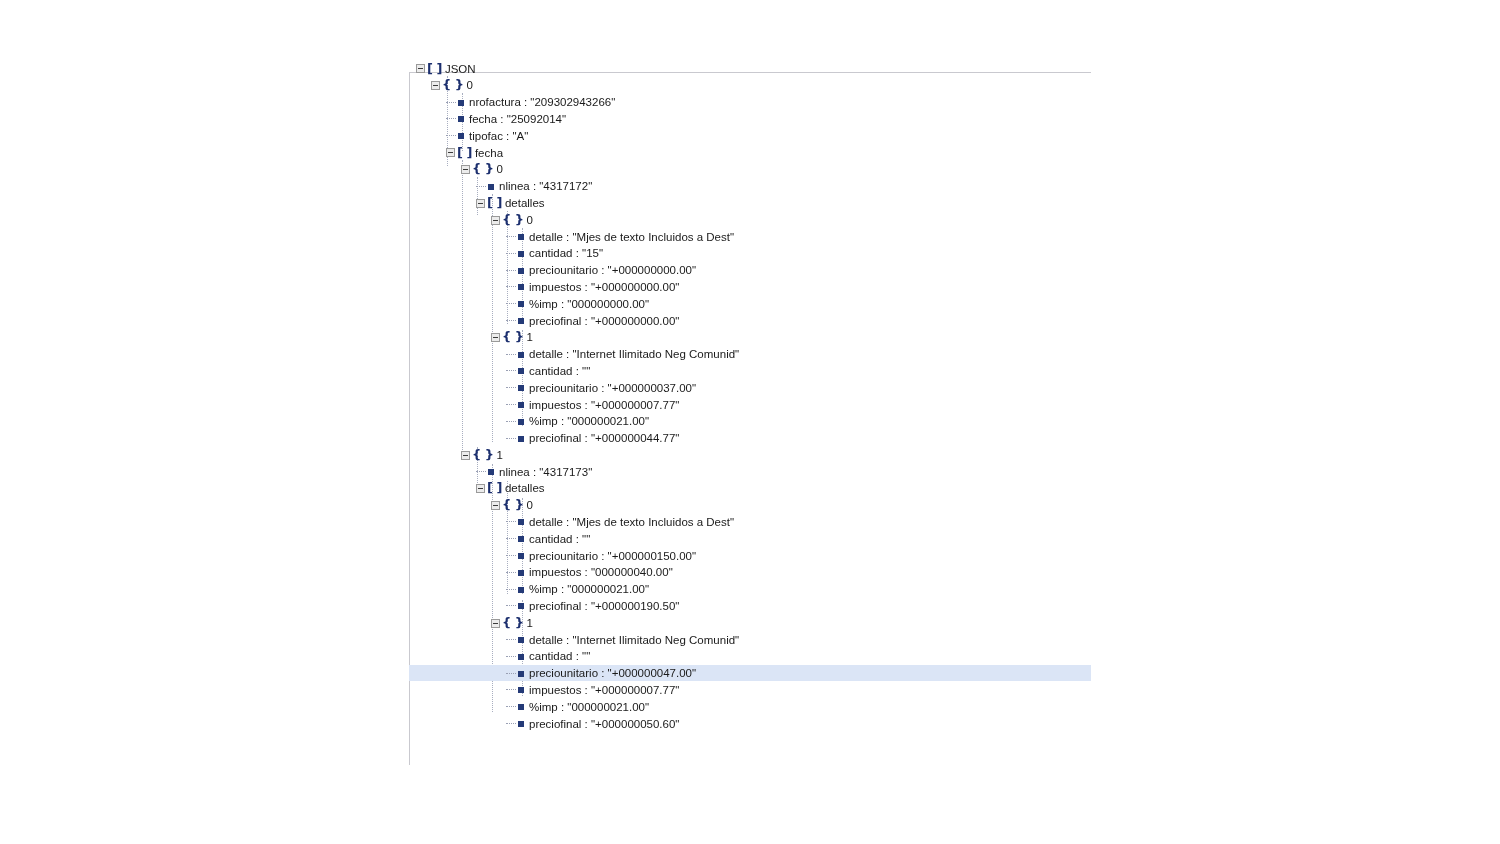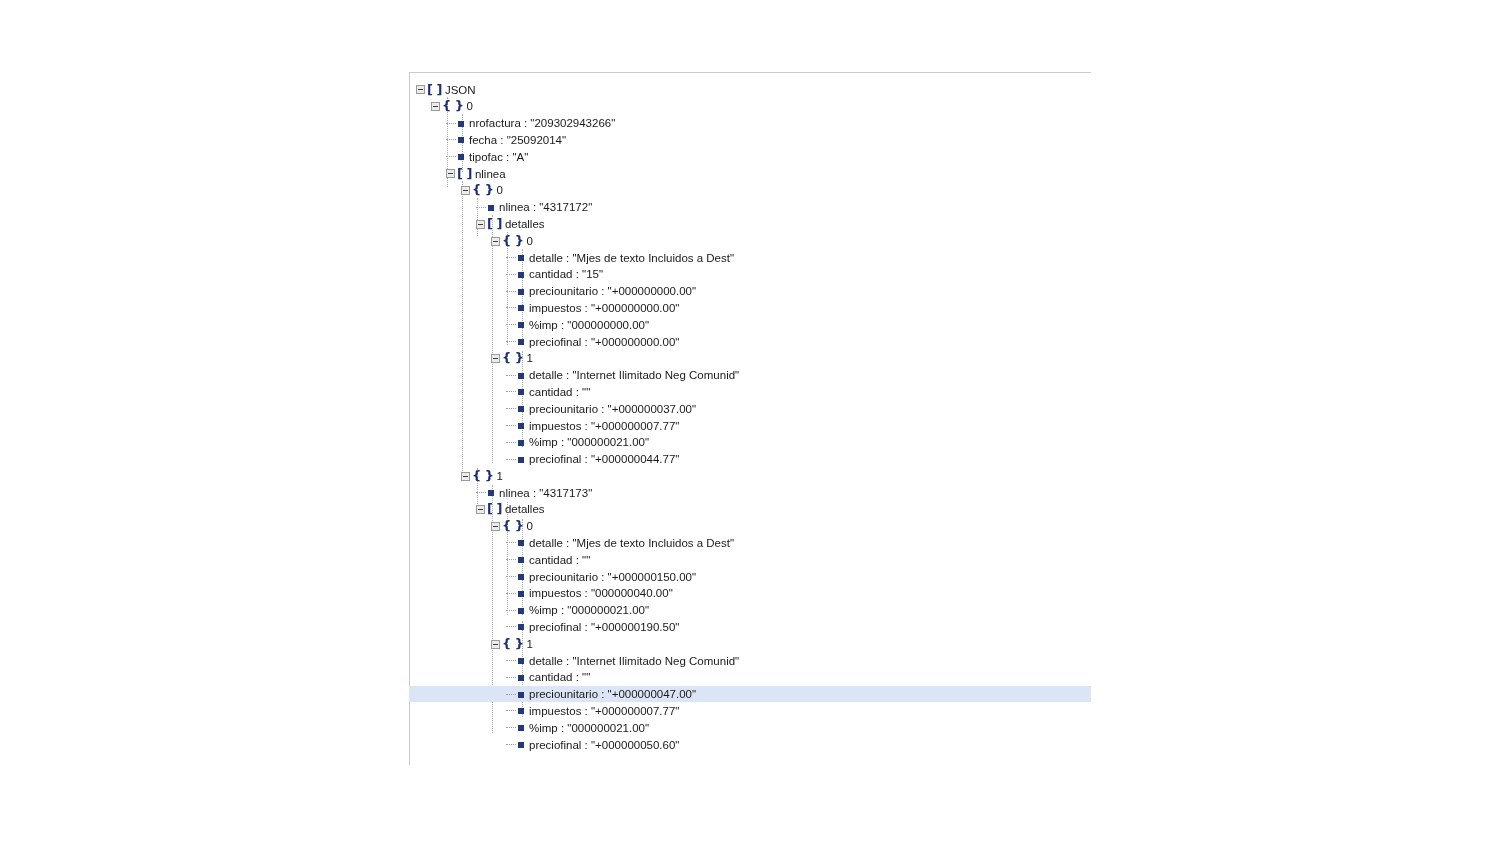--- a/index.html
+++ b/index.html
@@ -10,21 +10,21 @@
     height: 844px;
     overflow: hidden;
   }
   body {
     font-family: "Liberation Sans", sans-serif;
   }
 
   #tree-panel {
     position: absolute;
     left: 409px;
-    top: 81px;
+    top: 60px;
     width: 682px;
   }
 
   #tree-top-border {
     position: absolute;
     left: 409px;
     top: 72px;
     width: 682px;
     height: 1px;
     background: #c9c9cf;
@@ -151,21 +151,21 @@
       <div class="guide" style="left: 113px; top: 438px; height: 96px;"></div>
       <div class="guide" style="left: 113px; top: 540px; height: 96px;"></div>
       <div class="guide" style="left: 68px; top: 387px; height: 38px;"></div>
     </div>
   <div id="rows-layer">
       <div class="row"><span class="indent" style="width: 7px;"></span><span class="expander"></span><span class="glyph">[ ]</span><span class="node-label">JSON</span></div>
       <div class="row"><span class="indent" style="width: 22px;"></span><span class="expander"></span><span class="glyph">{ }</span><span class="node-label">0</span></div>
       <div class="row"><span class="indent" style="width: 37px;"></span><span class="connector"></span><span class="leaf-marker"></span><span class="leaf-text">nrofactura : "209302943266"</span></div>
       <div class="row"><span class="indent" style="width: 37px;"></span><span class="connector"></span><span class="leaf-marker"></span><span class="leaf-text">fecha : "25092014"</span></div>
       <div class="row"><span class="indent" style="width: 37px;"></span><span class="connector"></span><span class="leaf-marker"></span><span class="leaf-text">tipofac : "A"</span></div>
-      <div class="row"><span class="indent" style="width: 37px;"></span><span class="expander"></span><span class="glyph">[ ]</span><span class="node-label">nlinea</span></div>
+      <div class="row"><span class="indent" style="width: 37px;"></span><span class="expander"></span><span class="glyph">[ ]</span><span class="node-label">fecha</span></div>
       <div class="row"><span class="indent" style="width: 52px;"></span><span class="expander"></span><span class="glyph">{ }</span><span class="node-label">0</span></div>
       <div class="row"><span class="indent" style="width: 67px;"></span><span class="connector"></span><span class="leaf-marker"></span><span class="leaf-text">nlinea : "4317172"</span></div>
       <div class="row"><span class="indent" style="width: 67px;"></span><span class="expander"></span><span class="glyph">[ ]</span><span class="node-label">detalles</span></div>
       <div class="row"><span class="indent" style="width: 82px;"></span><span class="expander"></span><span class="glyph">{ }</span><span class="node-label">0</span></div>
       <div class="row"><span class="indent" style="width: 97px;"></span><span class="connector"></span><span class="leaf-marker"></span><span class="leaf-text">detalle : "Mjes de texto Incluidos a Dest"</span></div>
       <div class="row"><span class="indent" style="width: 97px;"></span><span class="connector"></span><span class="leaf-marker"></span><span class="leaf-text">cantidad : "15"</span></div>
       <div class="row"><span class="indent" style="width: 97px;"></span><span class="connector"></span><span class="leaf-marker"></span><span class="leaf-text">preciounitario : "+000000000.00"</span></div>
       <div class="row"><span class="indent" style="width: 97px;"></span><span class="connector"></span><span class="leaf-marker"></span><span class="leaf-text">impuestos : "+000000000.00"</span></div>
       <div class="row"><span class="indent" style="width: 97px;"></span><span class="connector"></span><span class="leaf-marker"></span><span class="leaf-text">%imp : "000000000.00"</span></div>
       <div class="row"><span class="indent" style="width: 97px;"></span><span class="connector"></span><span class="leaf-marker"></span><span class="leaf-text">preciofinal : "+000000000.00"</span></div>

